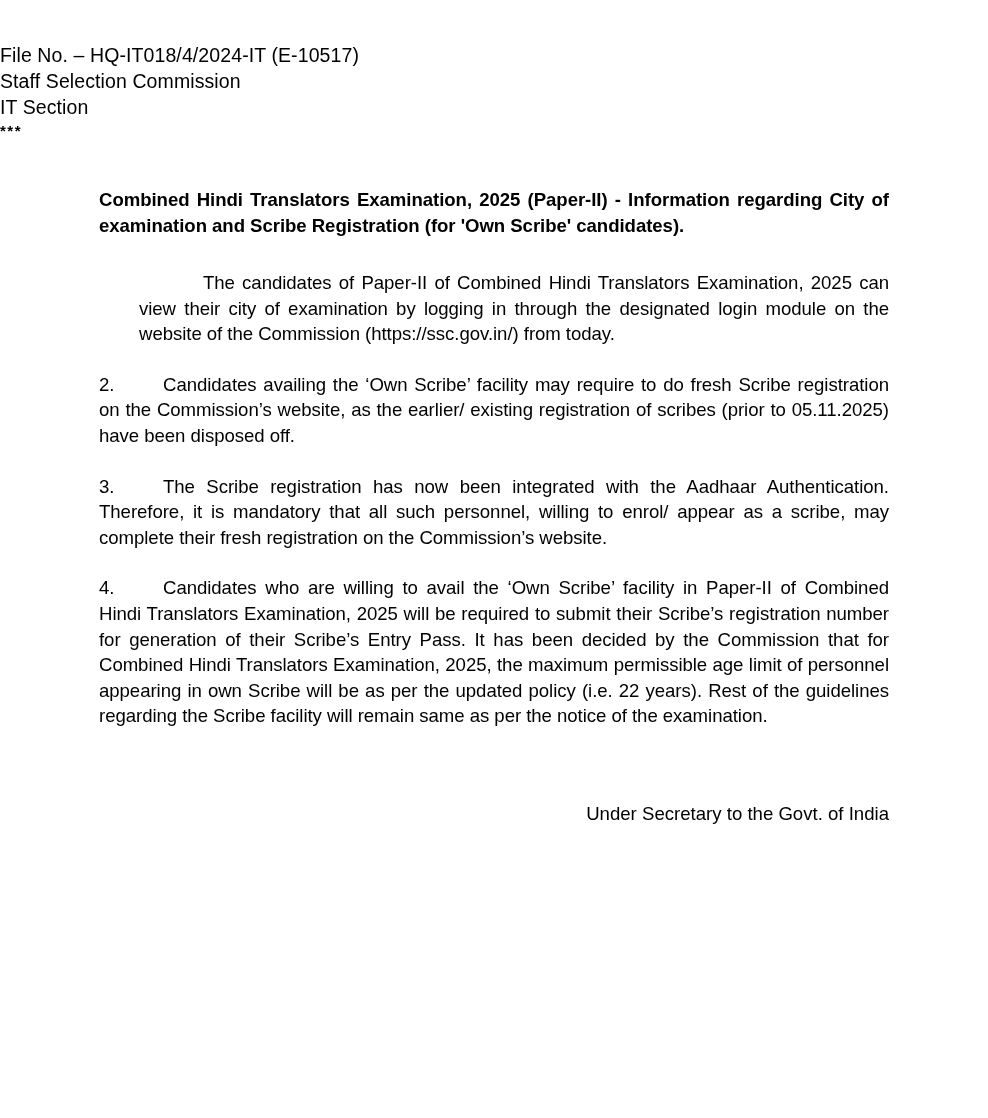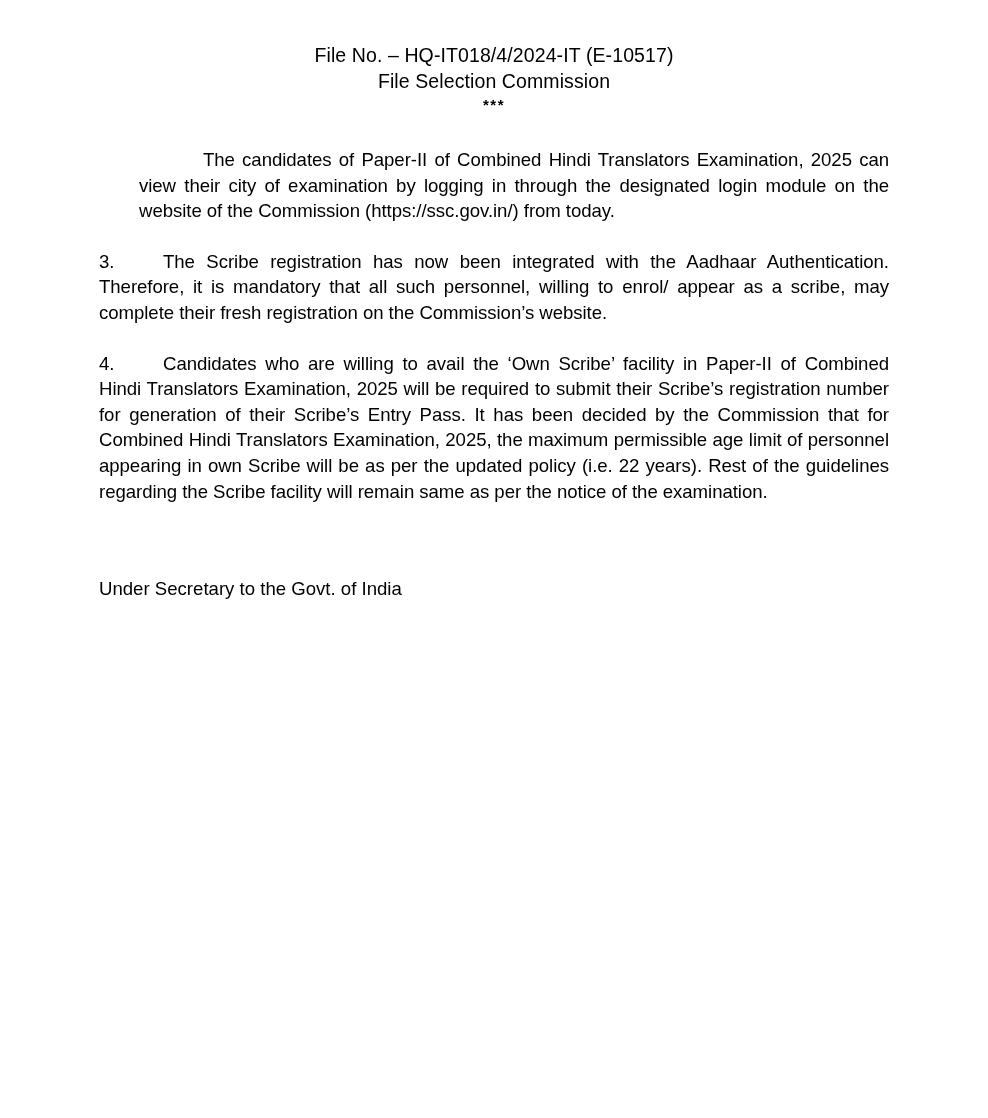--- a/index.html
+++ b/index.html
@@ -16,21 +16,21 @@
   }
   .page {
     position: relative;
     width: 988px;
     height: 1118px;
     box-sizing: border-box;
     padding: 0;
     overflow: hidden;
   }
   .header {
-    text-align: center;
+    text-align: left;
     padding-top: 42px;
   }
   .header-line {
     font-size: 19.5px;
     line-height: 26px;
     letter-spacing: 0.1px;
   }
   .header-stars {
     font-size: 15px;
     line-height: 20px;
@@ -68,45 +68,50 @@
     display: inline-block;
     width: 64px;
   }
   .para .num {
     display: inline-block;
     width: 64px;
   }
   .sign-block {
     margin: 0 auto;
     width: 790px;
-    text-align: left;
+    text-align: right;
     margin-top: 72px;
     font-size: 18.6px;
     line-height: 25.6px;
   }
   .sign-line { display: block; }
 </style>
 </head>
 <body>
 
 <div class="page">
 
   <div class="header">
     <div class="header-line">File No. – HQ-IT018/4/2024-IT (E-10517)</div>
-    <div class="header-line">File Selection Commission</div>
+    <div class="header-line">Staff Selection Commission</div>
+    <div class="header-line">IT Section</div>
     <div class="header-stars">***</div>
   </div>
 
   <div class="body-block">
 
+    <div class="subject">Combined Hindi Translators Examination, 2025 (Paper-II) - Information regarding City of examination and Scribe Registration (for 'Own Scribe' candidates).</div>
 
     <div class="para first">
       <span class="lead-indent"></span><span>The candidates of Paper-II of Combined Hindi Translators Examination, 2025 can view their city of examination by logging in through the designated login module on the website of the Commission (https://ssc.gov.in/) from today.</span>
     </div>
 
+    <div class="para">
+      <span class="num">2.</span><span>Candidates availing the ‘Own Scribe’ facility may require to do fresh Scribe registration on the Commission’s website, as the earlier/ existing registration of scribes (prior to 05.11.2025) have been disposed off.</span>
+    </div>
 
     <div class="para">
       <span class="num">3.</span><span>The Scribe registration has now been integrated with the Aadhaar Authentication. Therefore, it is mandatory that all such personnel, willing to enrol/ appear as a scribe, may complete their fresh registration on the Commission’s website.</span>
     </div>
 
     <div class="para">
       <span class="num">4.</span><span>Candidates who are willing to avail the ‘Own Scribe’ facility in Paper-II of Combined Hindi Translators Examination, 2025 will be required to submit their Scribe’s registration number for generation of their Scribe’s Entry Pass. It has been decided by the Commission that for Combined Hindi Translators Examination, 2025, the maximum permissible age limit of personnel appearing in own Scribe will be as per the updated policy (i.e. 22 years). Rest of the guidelines regarding the Scribe facility will remain same as per the notice of the examination.</span>
     </div>
 
 

